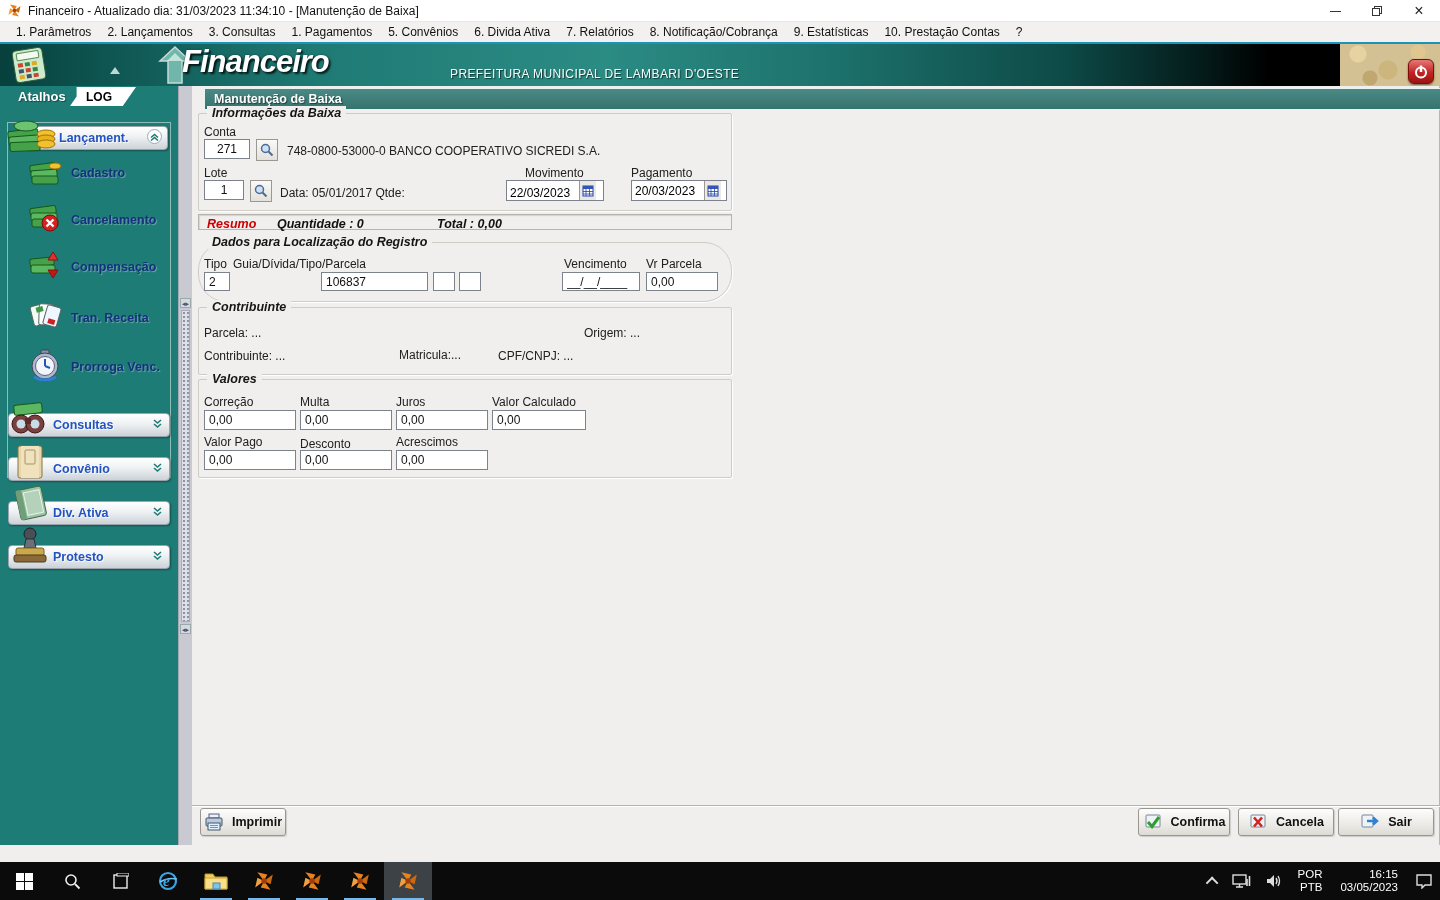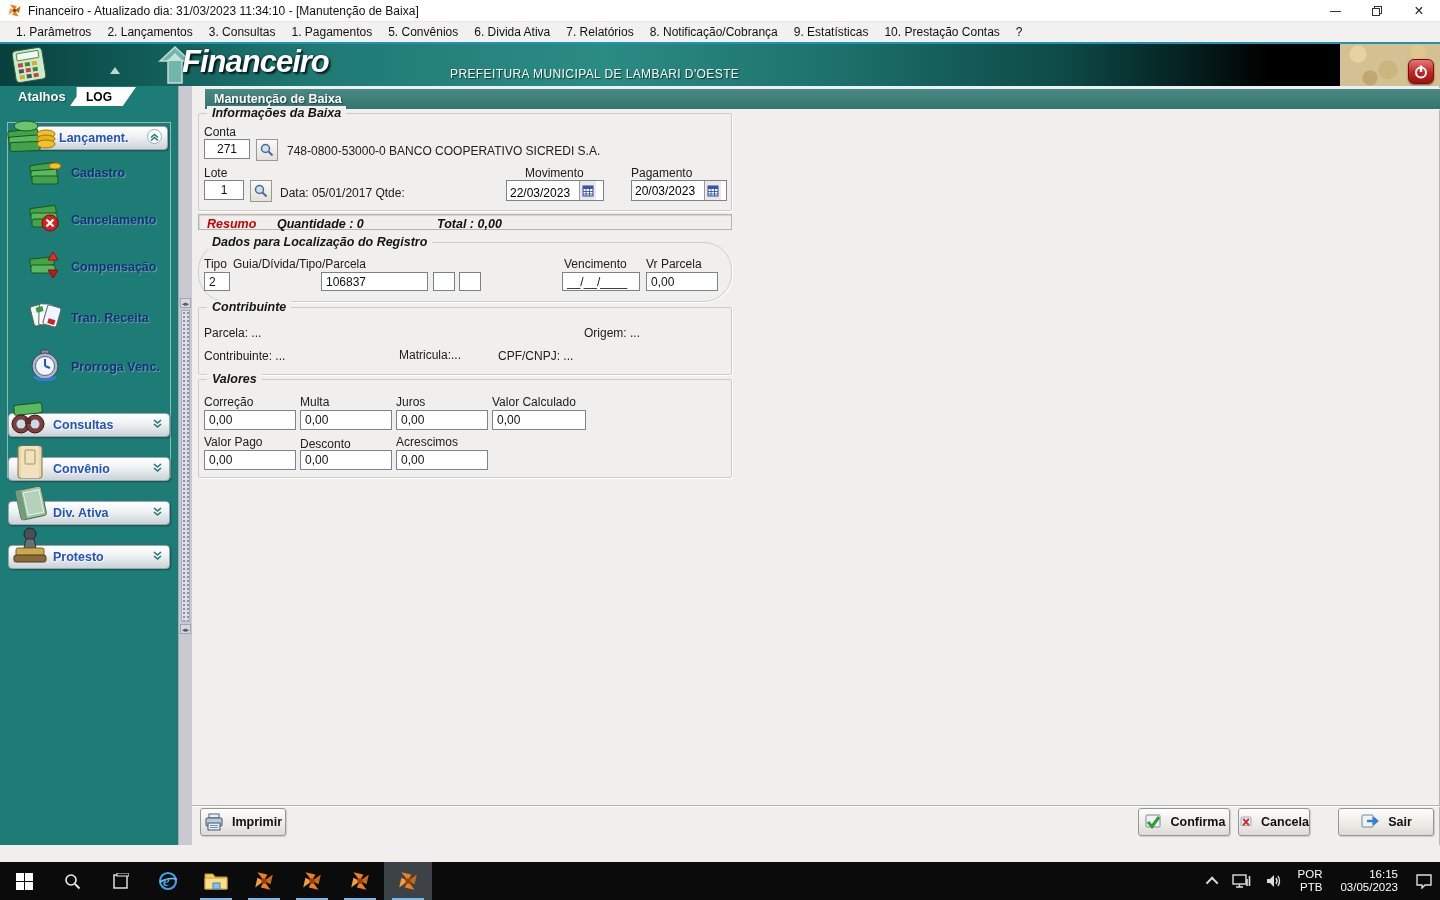--- a/index.html
+++ b/index.html
@@ -450,21 +450,21 @@
         </svg>
       <span>Imprimir</span>
     </div>
     <div class="pbtn" style="left:946px; width:92px;">
       <svg width="20" height="18" viewBox="0 0 20 18">
           <rect x="3" y="2" width="14" height="12" rx="1" fill="#eef3f7" stroke="#789"></rect>
           <path d="M5 9 L9 13.5 L16 4" fill="none" stroke="#2f9e2f" stroke-width="3"></path>
         </svg>
       <span>Confirma</span>
     </div>
-    <div class="pbtn" style="left:1046px; width:72px;">
+    <div class="pbtn" style="left:1046px; width:96px;">
       <svg width="20" height="18" viewBox="0 0 20 18">
           <rect x="3" y="2" width="14" height="12" rx="1" fill="#eef3f7" stroke="#789"></rect>
           <path d="M6 4.5 L14 13.5 M14 4.5 L6 13.5" stroke="#d42222" stroke-width="2.6"></path>
         </svg>
       <span>Cancela</span>
     </div>
     <div class="pbtn" style="left:1146px; width:96px;">
       <svg width="20" height="18" viewBox="0 0 20 18">
           <rect x="2" y="2" width="11" height="12" rx="1" fill="#eef3f7" stroke="#789"></rect>
           <path d="M7 8 H16 M13 4.5 L17 8 L13 11.5" fill="none" stroke="#2f7fd4" stroke-width="2.4"></path>

